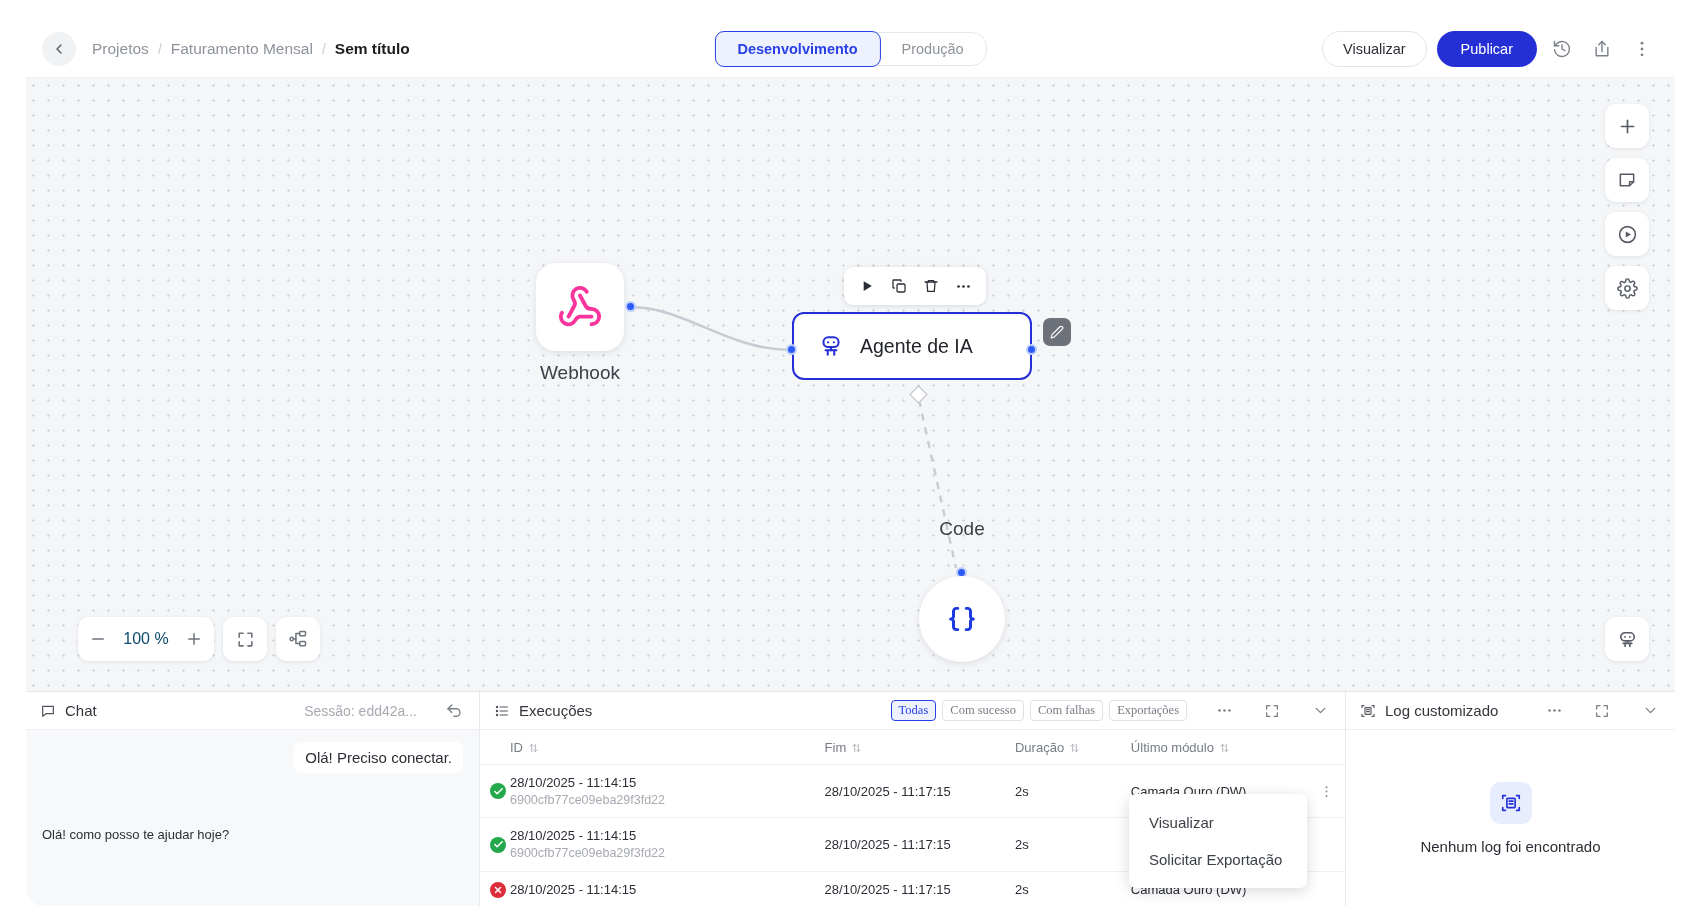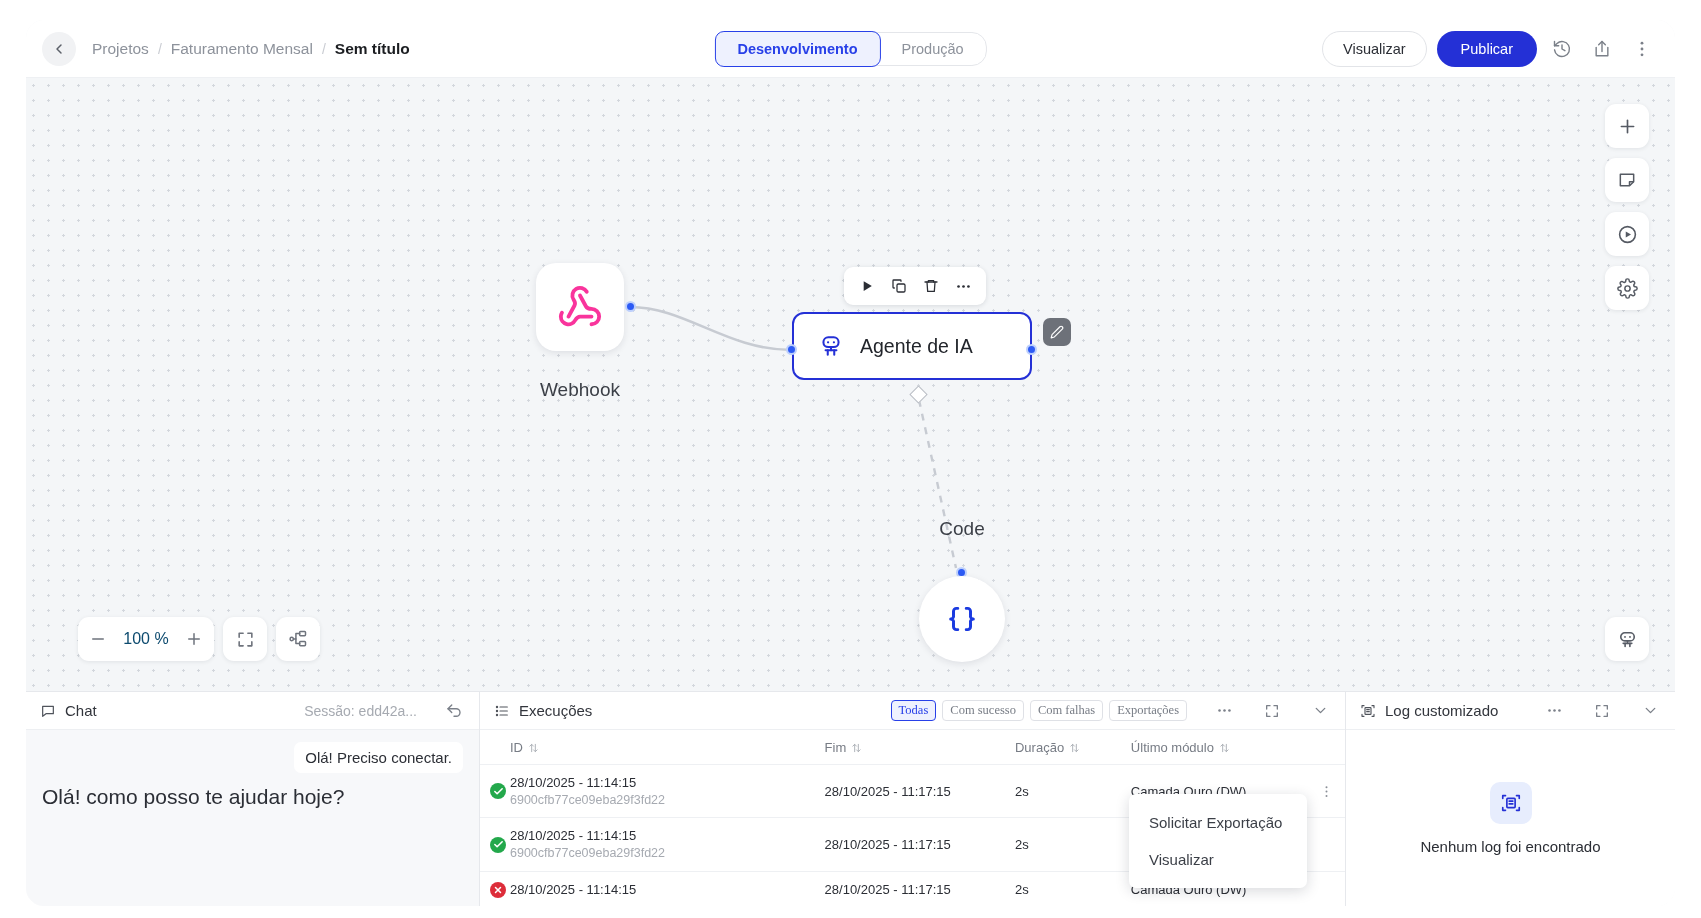--- a/index.html
+++ b/index.html
@@ -112,21 +112,21 @@
     background: #fff; border-radius: 20px;
     box-shadow: 0 2px 7px rgba(25,30,45,.10);
     display: flex; align-items: center; justify-content: center;
     cursor: pointer;
   }
   .node-label {
     position: absolute;
     font-size: 19px; color: #3b3f47;
     white-space: nowrap;
   }
-  .lbl-webhook { left: 510px; top: 301px; width: 88px; text-align: center; }
+  .lbl-webhook { left: 510px; top: 284px; width: 88px; text-align: center; }
 
   .port {
     position: absolute;
     width: 11px; height: 11px; border-radius: 50%;
     background: #2d5bf5; border: 2.5px solid #bed0fc;
     cursor: crosshair;
   }
 
   .node-agent {
     position: absolute; left: 766px; top: 234px;
@@ -275,22 +275,23 @@
     overflow: hidden;
   }
   .msg-out {
     align-self: flex-end;
     background: #fff; border-radius: 7px;
     padding: 7px 11px; font-size: 15px; color: #2b2e35;
     max-width: 84%;
   }
   .msg-in {
     align-self: flex-start;
-    font-size: 21px; color: #2b2e35; padding: 2px 0;
+    font-size: 13px; color: #2b2e35; padding: 2px 0;
     max-width: 90%;
+    margin-top: 42px;
   }
 
   
   .exec-body { flex: 1; overflow: hidden; position: relative; }
   table.exec { width: 100%; border-collapse: collapse; table-layout: fixed; }
   table.exec th {
     text-align: left; font-weight: 400;
     font-size: 13px; color: #777c85;
     padding: 10px 6px 9px 0; white-space: nowrap; margin-left: 48px;
   }
@@ -723,22 +724,22 @@
               </td>
               <td>28/10/2025 - 11:17:15</td>
               <td>2s</td>
               <td>Camada Ouro (DW)</td>
               <td class="col-act"></td>
             </tr>
           </tbody>
         </table>
 
         <div class="ctx-menu">
+          <div class="ctx-item">Visualizar</div>
           <div class="ctx-item">Solicitar Exportação</div>
-          <div class="ctx-item">Visualizar</div>
         </div>
       </div>
     </div>
 
     <div class="panel p-log">
       <div class="panel-head">
         <svg width="16" height="16" viewBox="0 0 24 24" fill="none" stroke="#50545c" stroke-width="1.7" stroke-linecap="round" stroke-linejoin="round">
           <path d="M3 7V4h3"></path>
               <path d="M21 7V4h-3"></path>
               <path d="M3 17v3h3"></path>

